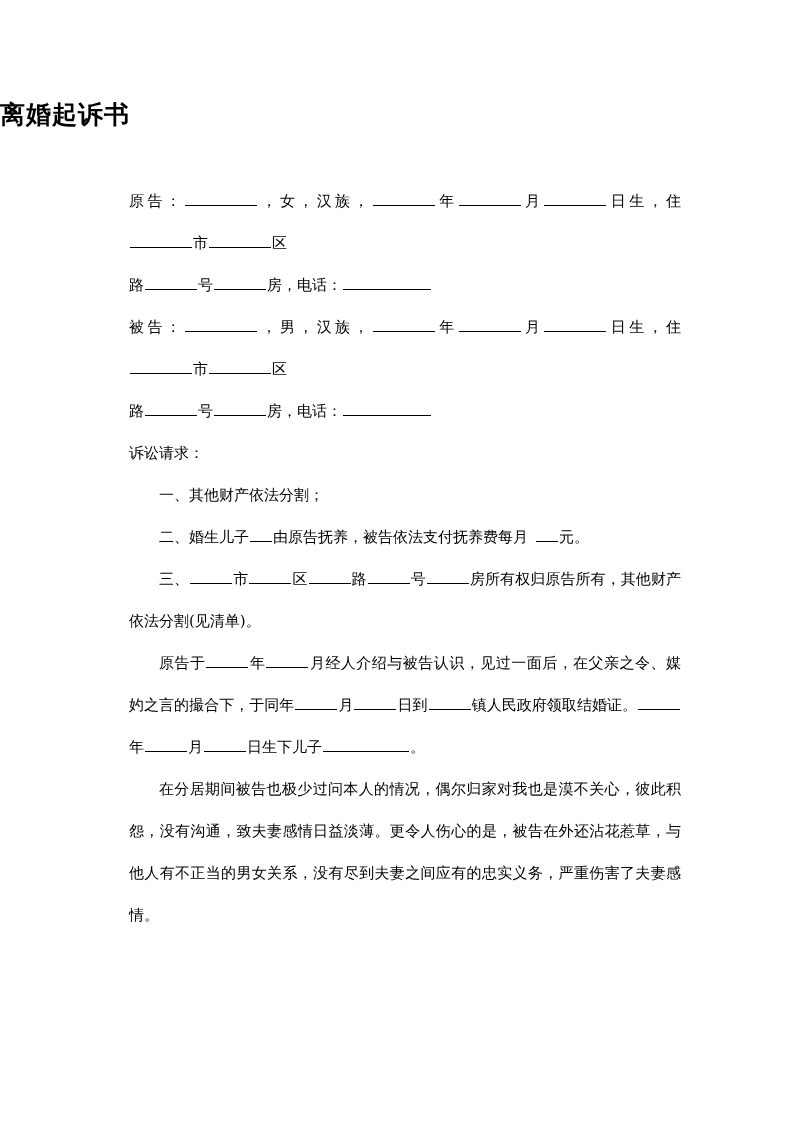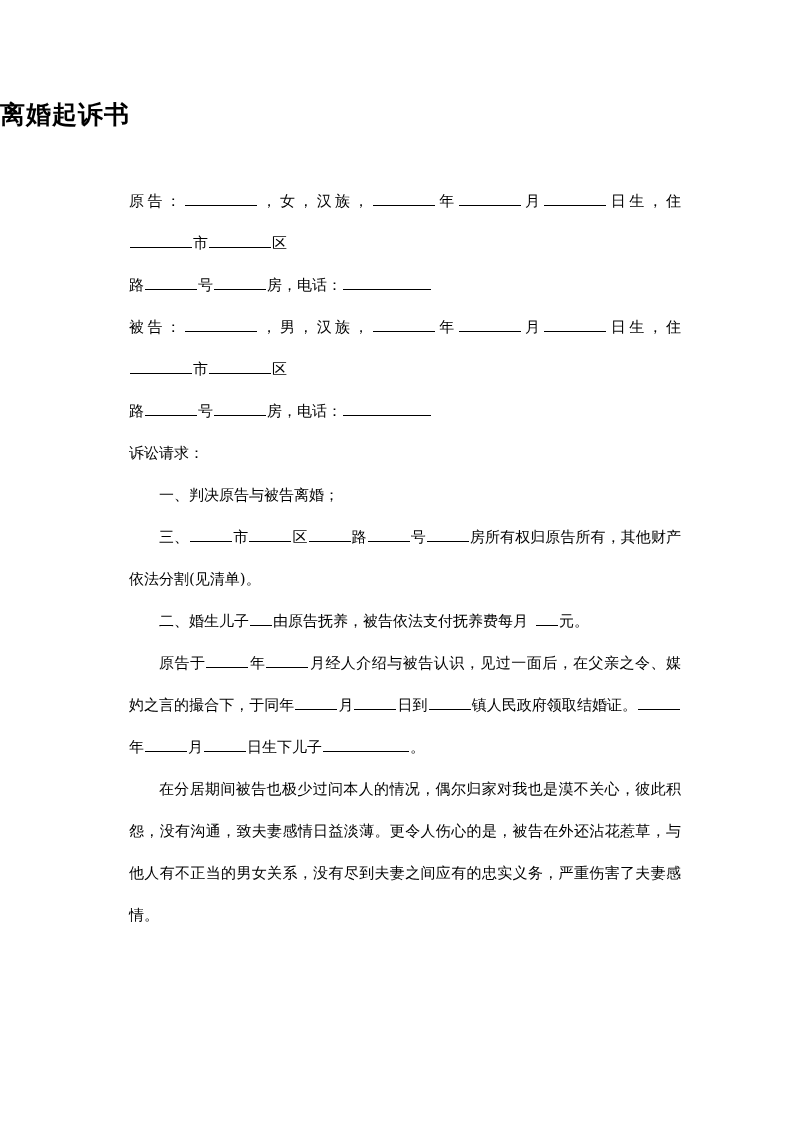--- a/index.html
+++ b/index.html
@@ -78,25 +78,25 @@
     <p><span>原告：</span><span class="blank b-xl"></span><span>，女，汉族，</span><span class="blank b-l"></span><span>年</span><span class="blank b-l"></span><span>月</span><span class="blank b-l"></span><span>日生，住</span><span class="blank b-l"></span><span>市</span><span class="blank b-l"></span><span>区</span></p>
 
     <p><span>路</span><span class="blank b-m"></span><span>号</span><span class="blank b-m"></span><span>房，电话：</span><span class="blank b-xxl"></span></p>
 
     <p><span>被告：</span><span class="blank b-xl"></span><span>，男，汉族，</span><span class="blank b-l"></span><span>年</span><span class="blank b-l"></span><span>月</span><span class="blank b-l"></span><span>日生，住</span><span class="blank b-l"></span><span>市</span><span class="blank b-l"></span><span>区</span></p>
 
     <p><span>路</span><span class="blank b-m"></span><span>号</span><span class="blank b-m"></span><span>房，电话：</span><span class="blank b-xxl"></span></p>
 
     <p class="bold">诉讼请求：</p>
 
-    <p class="indent">一、判决原告与被告离婚；</p>
+    <p class="indent">一、其他财产依法分割；</p>
+
+    <p class="indent"><span>二、婚生儿子</span><span class="blank b-xs"></span><span>由原告抚养，被告依法支付抚养费每月</span><span class="gap"></span><span class="blank b-xs"></span><span>元。</span></p>
 
     <p class="indent"><span>三、</span><span class="blank b-s"></span><span>市</span><span class="blank b-s"></span><span>区</span><span class="blank b-s"></span><span>路</span><span class="blank b-s"></span><span>号</span><span class="blank b-s"></span><span>房所有权归原告所有，其他财产依法分割(见清单)。</span></p>
-
-    <p class="indent"><span>二、婚生儿子</span><span class="blank b-xs"></span><span>由原告抚养，被告依法支付抚养费每月</span><span class="gap"></span><span class="blank b-xs"></span><span>元。</span></p>
 
 
     <p class="indent"><span>原告于</span><span class="blank b-s"></span><span>年</span><span class="blank b-s"></span><span>月经人介绍与被告认识，见过一面后，在父亲之令、媒妁之言的撮合下，于同年</span><span class="blank b-s"></span><span>月</span><span class="blank b-s"></span><span>日到</span><span class="blank b-s"></span><span>镇人民政府领取结婚证。</span><span class="blank b-s"></span><span>年</span><span class="blank b-s"></span><span>月</span><span class="blank b-s"></span><span>日生下儿子</span><span class="blank b-fill"></span><span>。</span></p>
 
 
     <p class="indent">在分居期间被告也极少过问本人的情况，偶尔归家对我也是漠不关心，彼此积怨，没有沟通，致夫妻感情日益淡薄。更令人伤心的是，被告在外还沾花惹草，与他人有不正当的男女关系，没有尽到夫妻之间应有的忠实义务，严重伤害了夫妻感情。</p>
 
   </div>
 </div>
 

